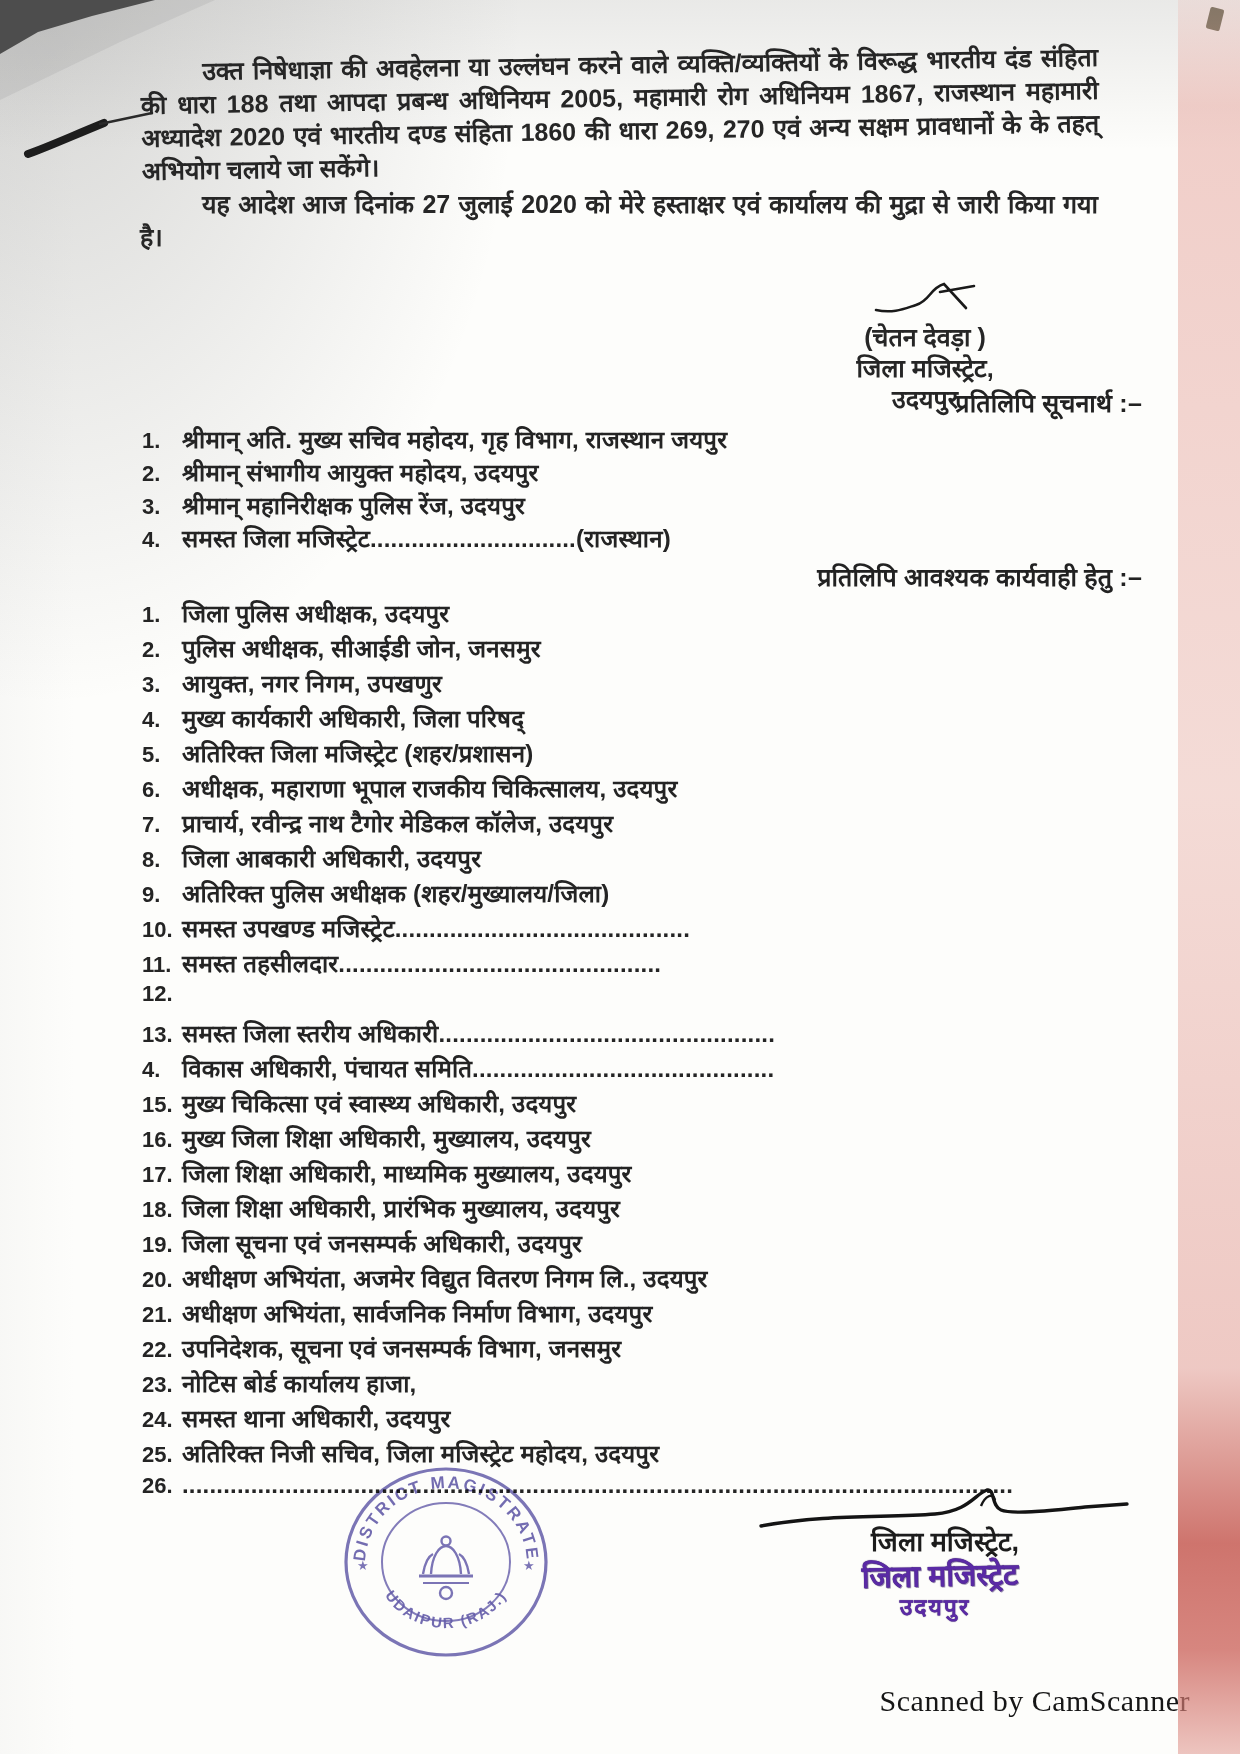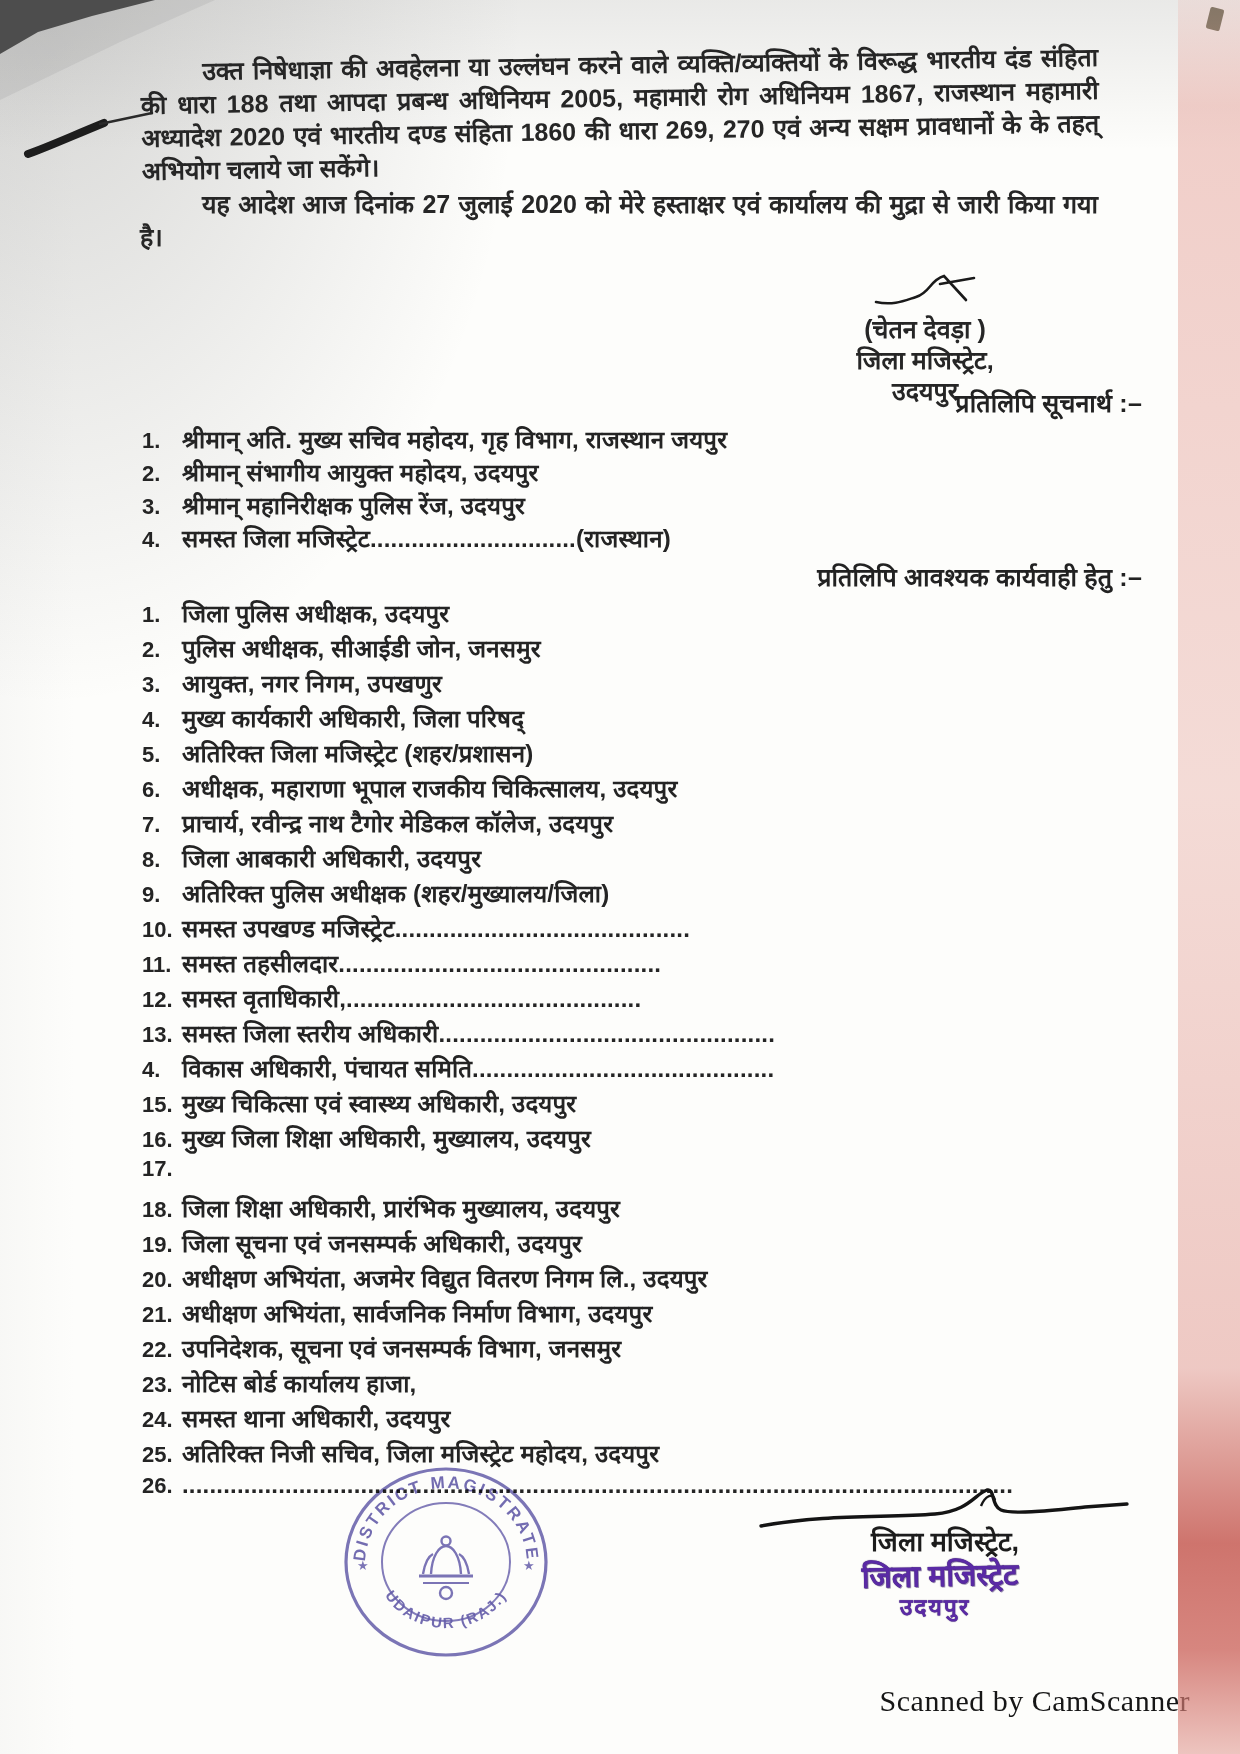--- a/index.html
+++ b/index.html
@@ -23,21 +23,21 @@
   .para{
     position:absolute;left:140px;width:958px;
     font-size:25px;line-height:33px;font-weight:600;
     color:#262626;text-align:justify;
   }
   .para1{top:56px;transform:rotate(-0.9deg);transform-origin:left top;}
   .para1 .ind, .para2 .ind{display:inline-block;width:62px;}
   .para2{top:188px;}
   
   .sig1{
-    position:absolute;left:820px;top:270px;width:210px;
+    position:absolute;left:820px;top:278px;width:210px;
     text-align:center;font-size:25px;font-weight:700;color:#262626;line-height:31px;
   }
   .sig1 svg{display:block;margin:0 auto 2px auto;}
   
   .lists{position:absolute;left:142px;top:388px;width:1000px;}
   .list-heading{
     font-size:25px;font-weight:800;color:#222;height:34px;line-height:30px;
     letter-spacing:0.2px;
     text-align:right;
   }
@@ -194,21 +194,20 @@
           <span class="txt">समस्त उपखण्ड मजिस्ट्रेट...........................................</span>
         </div>
 
         <div class="row">
           <span class="num">11.</span>
           <span class="txt">समस्त तहसीलदार...............................................</span>
         </div>
 
         <div class="row">
           <span class="num">12.</span>
-          <span class="txt">समस्त वृताधिकारी,...........................................</span>
         </div>
 
         <div class="row">
           <span class="num">13.</span>
           <span class="txt">समस्त जिला स्तरीय अधिकारी.................................................</span>
         </div>
 
         <div class="row">
           <span class="num">4.</span>
           <span class="txt">विकास अधिकारी, पंचायत समिति............................................</span>
@@ -219,20 +218,21 @@
           <span class="txt">मुख्य चिकित्सा एवं स्वास्थ्य अधिकारी, उदयपुर</span>
         </div>
 
         <div class="row">
           <span class="num">16.</span>
           <span class="txt">मुख्य जिला शिक्षा अधिकारी, मुख्यालय, उदयपुर</span>
         </div>
 
         <div class="row">
           <span class="num">17.</span>
+          <span class="txt">जिला शिक्षा अधिकारी, माध्यमिक मुख्यालय, उदयपुर</span>
         </div>
 
         <div class="row">
           <span class="num">18.</span>
           <span class="txt">जिला शिक्षा अधिकारी, प्रारंभिक मुख्यालय, उदयपुर</span>
         </div>
 
         <div class="row">
           <span class="num">19.</span>
           <span class="txt">जिला सूचना एवं जनसम्पर्क अधिकारी, उदयपुर</span>

